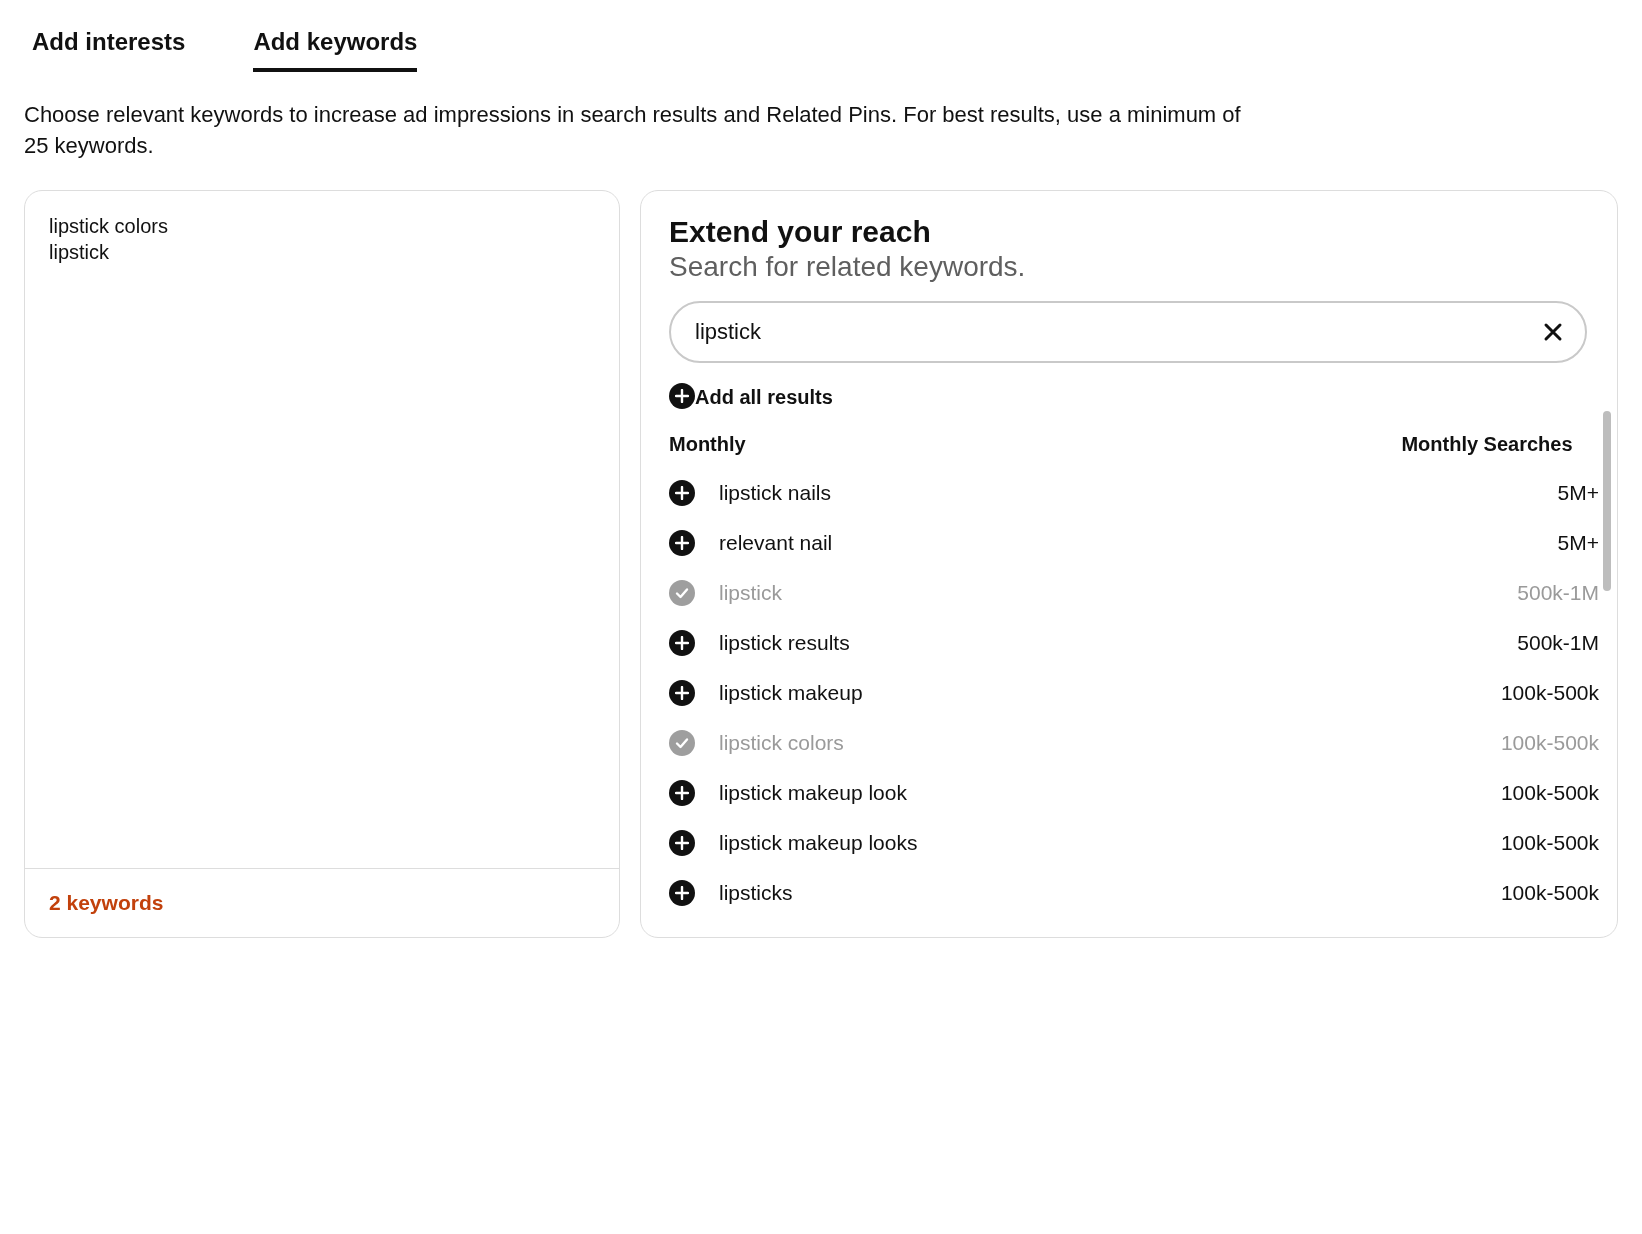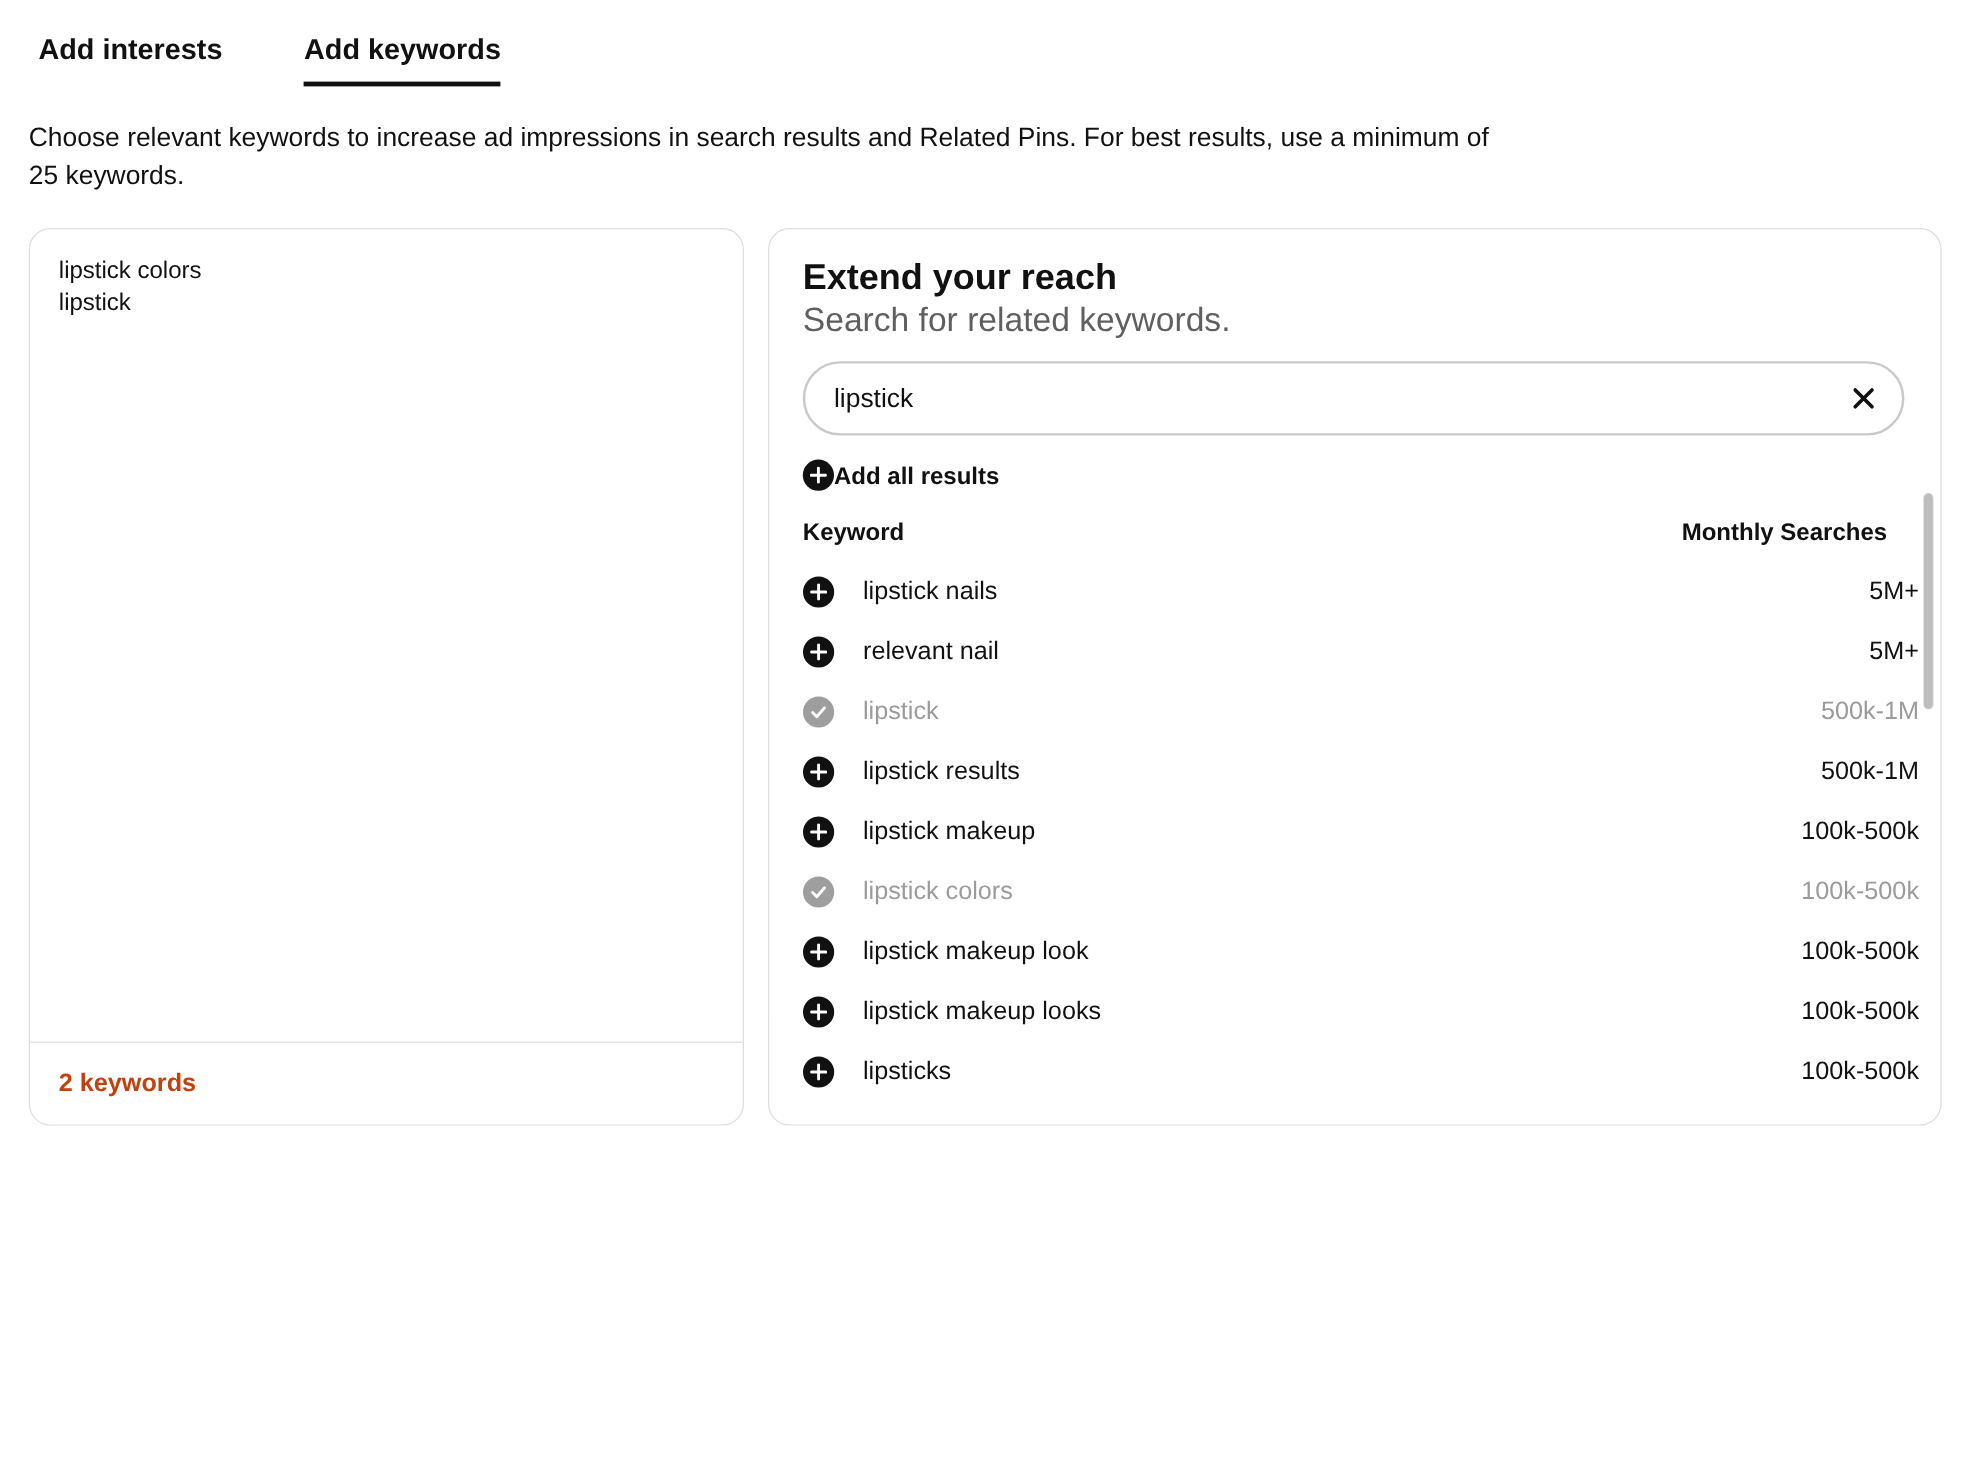--- a/index.html
+++ b/index.html
@@ -223,21 +223,21 @@
     <div class="add-all">
       <span class="icon-circle">
         <svg width="14" height="14" viewBox="0 0 14 14">
             <path d="M7 1 V13 M1 7 H13" stroke="#fff" stroke-width="2.4" stroke-linecap="round"></path>
           </svg>
       </span>
       <span class="add-all-label">Add all results</span>
     </div>
 
     <div class="table-head">
-      <div class="col-kw">Keyword</div>
+      <div class="col-kw">Monthly</div>
       <div class="col-ms">Monthly Searches</div>
     </div>
 
     <div class="results" id="results">
         <div class="row">
           <div class="icon-wrap">
             <span class="icon-circle">
               <svg width="14" height="14" viewBox="0 0 14 14">
                 <path d="M7 1 V13 M1 7 H13" stroke="#fff" stroke-width="2.4" stroke-linecap="round"></path>
               </svg>

